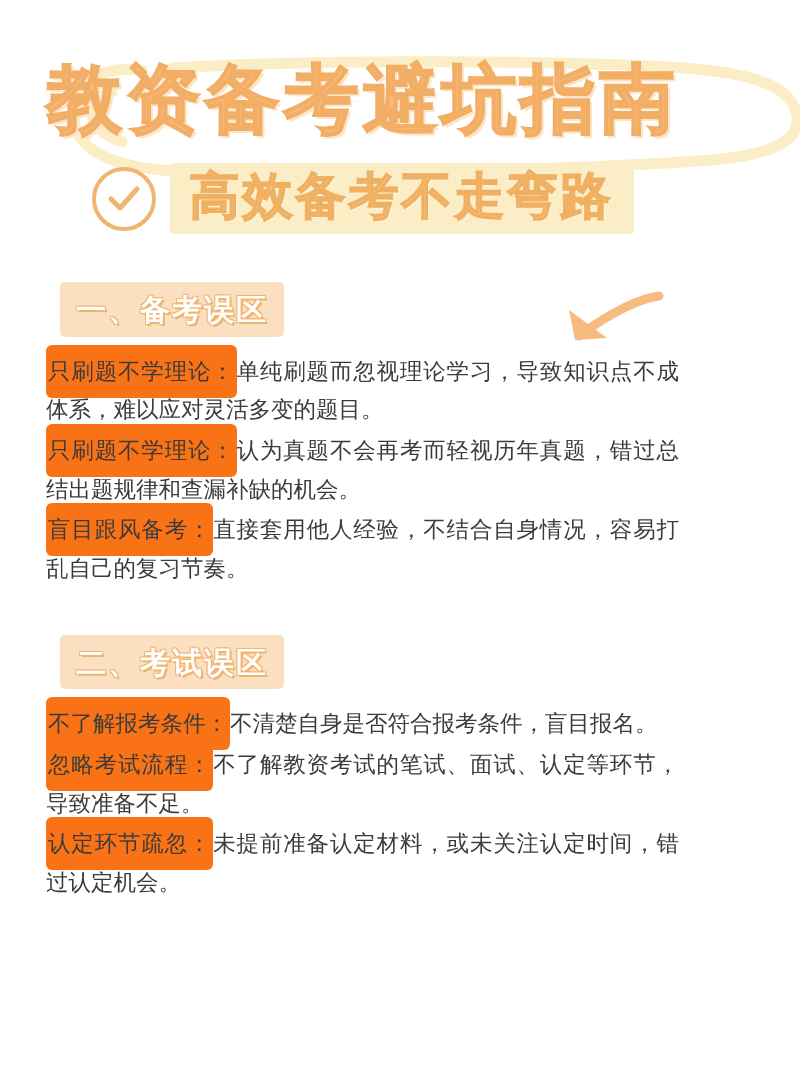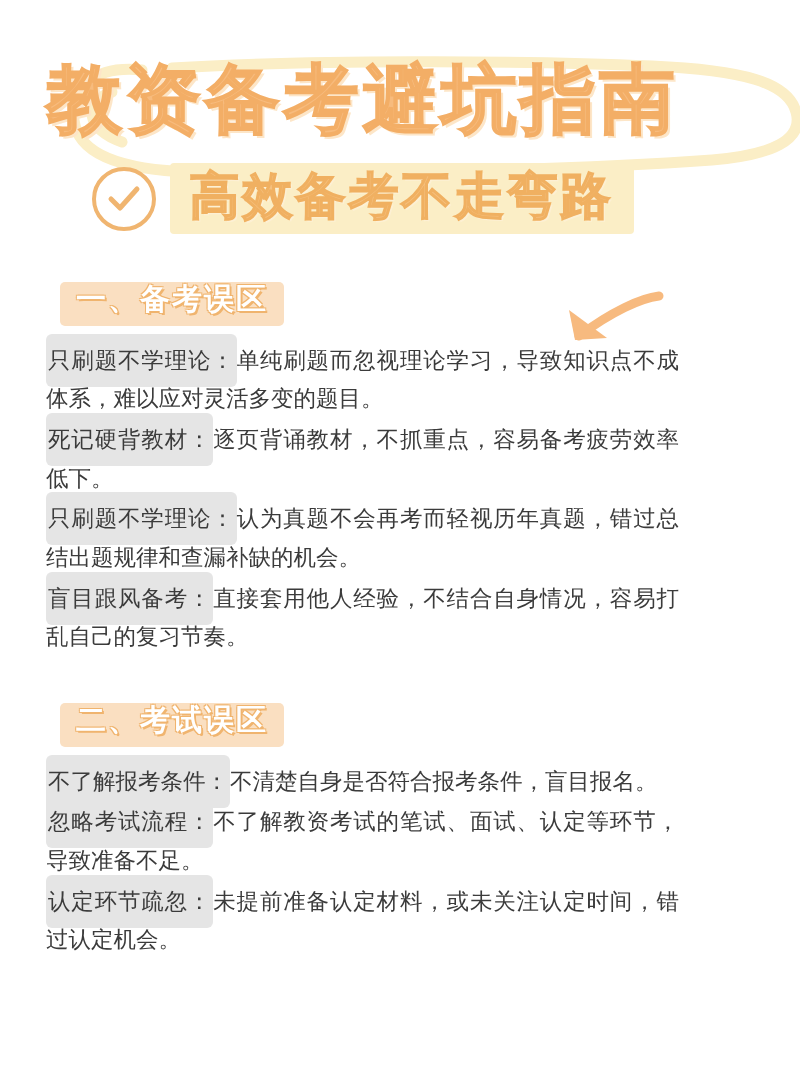--- a/index.html
+++ b/index.html
@@ -96,21 +96,21 @@
     height: 70px;
   }
 
   
   .section {
     margin-top: 10px;
   }
   .section-heading {
     display: inline-block;
     background: #fadfc1;
-    padding: 0 16px 9px 16px;
+    padding: 11px 16px 9px 16px;
     border-radius: 5px;
     margin: 0 0 16px 14px;
   }
   .section-heading-text {
     font-size: 30px;
     font-weight: 900;
     letter-spacing: 2px;
     color: #ffffff;
     text-shadow: 2px 2px 0 #f0b46e, -1px -1px 0 #f0b46e, 1px -1px 0 #f0b46e, -1px 1px 0 #f0b46e;
     line-height: 1.15;
@@ -118,21 +118,21 @@
   .section-2 { margin-top: 46px; }
 
   .item {
     font-size: 22.5px;
     line-height: 1.72;
     color: #3b3b3b;
     margin: 0 0 2px 0;
     text-align: justify;
   }
   .item .term {
-    background: #e5e5e5;
+    background: #f97316;
     padding: 14px 2px;
     border-radius: 6px;
     font-weight: 500;
   }
 </style>
 </head>
 <body>
 
 <div class="page">
 
@@ -162,23 +162,20 @@
 
   <div class="section section-1">
     <div class="section-heading">
       <span class="section-heading-text">一、备考误区</span>
     </div>
 
     <p class="item">
       <span class="term">只刷题不学理论：</span><span>单纯刷题而忽视理论学习，导致知识点不成体系，难以应对灵活多变的题目。</span>
     </p>
     <p class="item">
-      <span class="term">死记硬背教材：</span><span>逐页背诵教材，不抓重点，容易备考疲劳效率低下。</span>
-    </p>
-    <p class="item">
       <span class="term">只刷题不学理论：</span><span>认为真题不会再考而轻视历年真题，错过总结出题规律和查漏补缺的机会。</span>
     </p>
     <p class="item">
       <span class="term">盲目跟风备考：</span><span>直接套用他人经验，不结合自身情况，容易打乱自己的复习节奏。</span>
     </p>
   </div>
 
   <div class="section section-2">
     <div class="section-heading">
       <span class="section-heading-text">二、考试误区</span>

